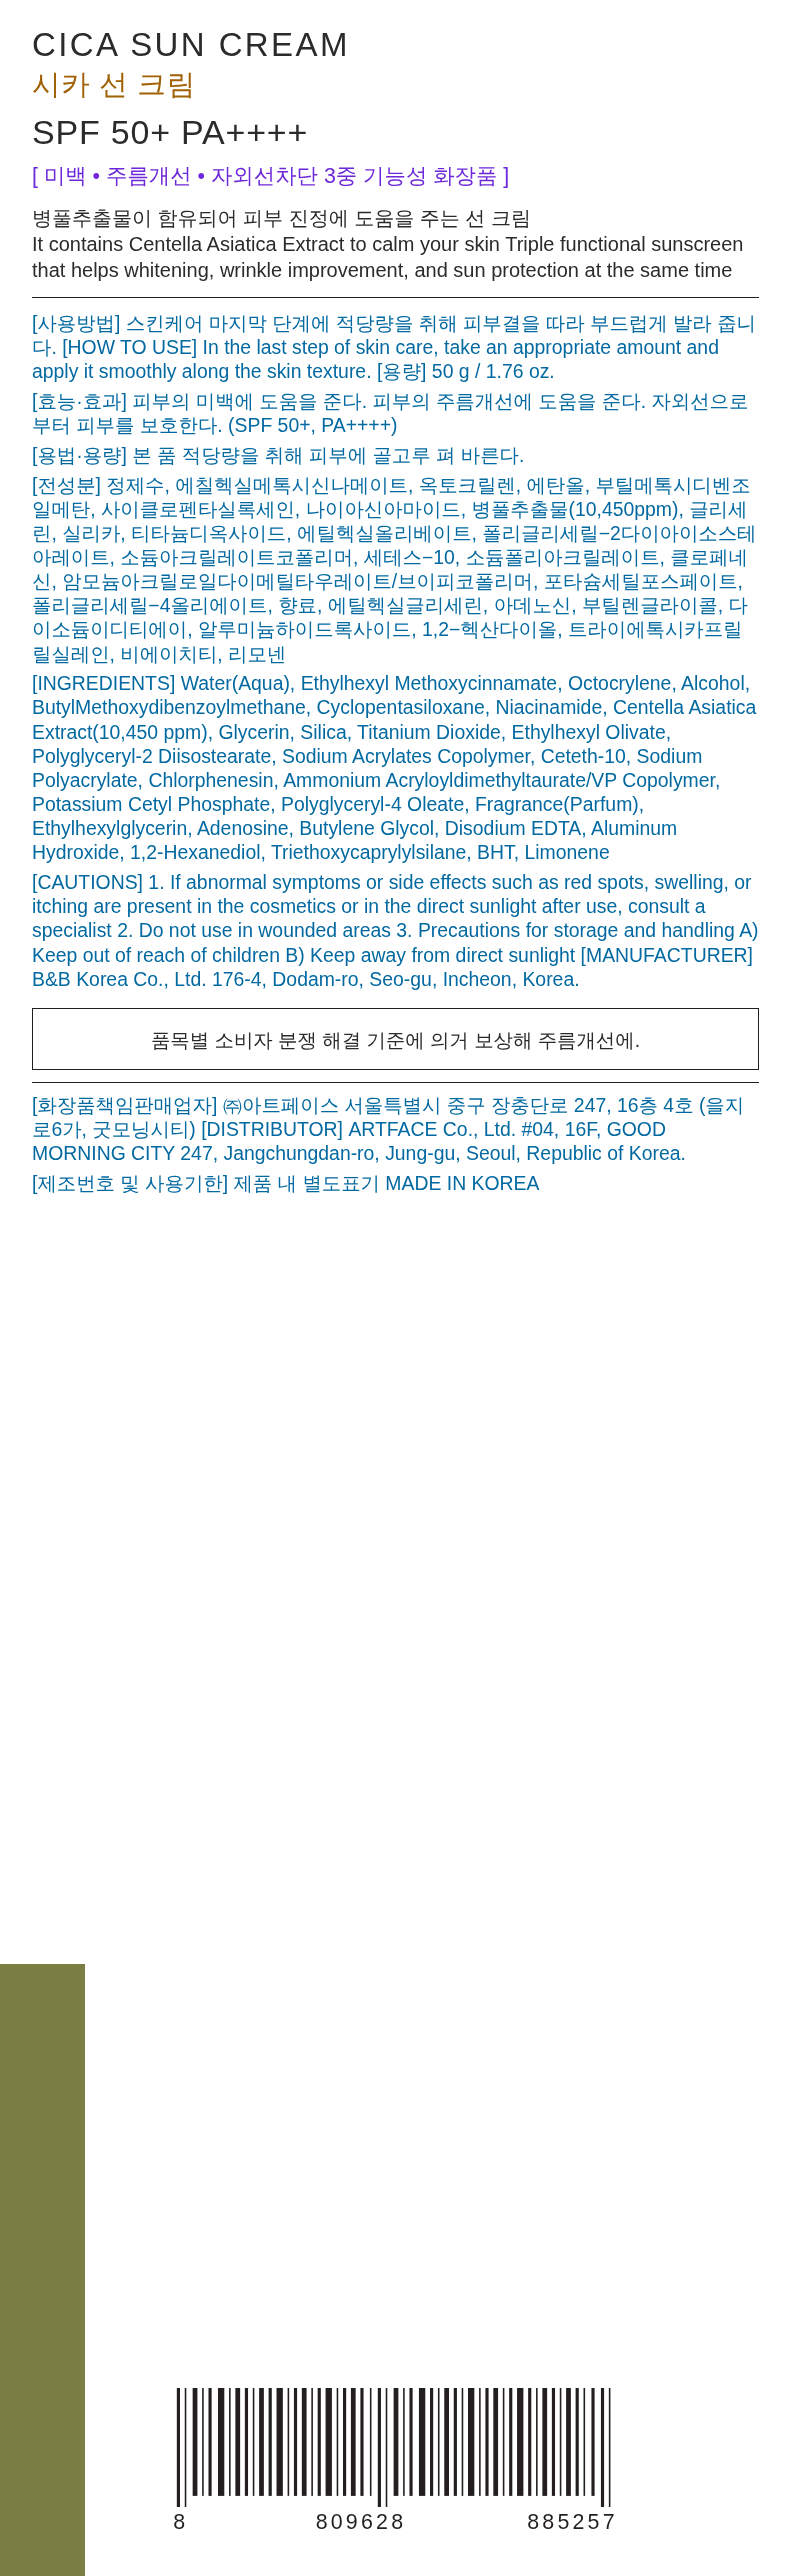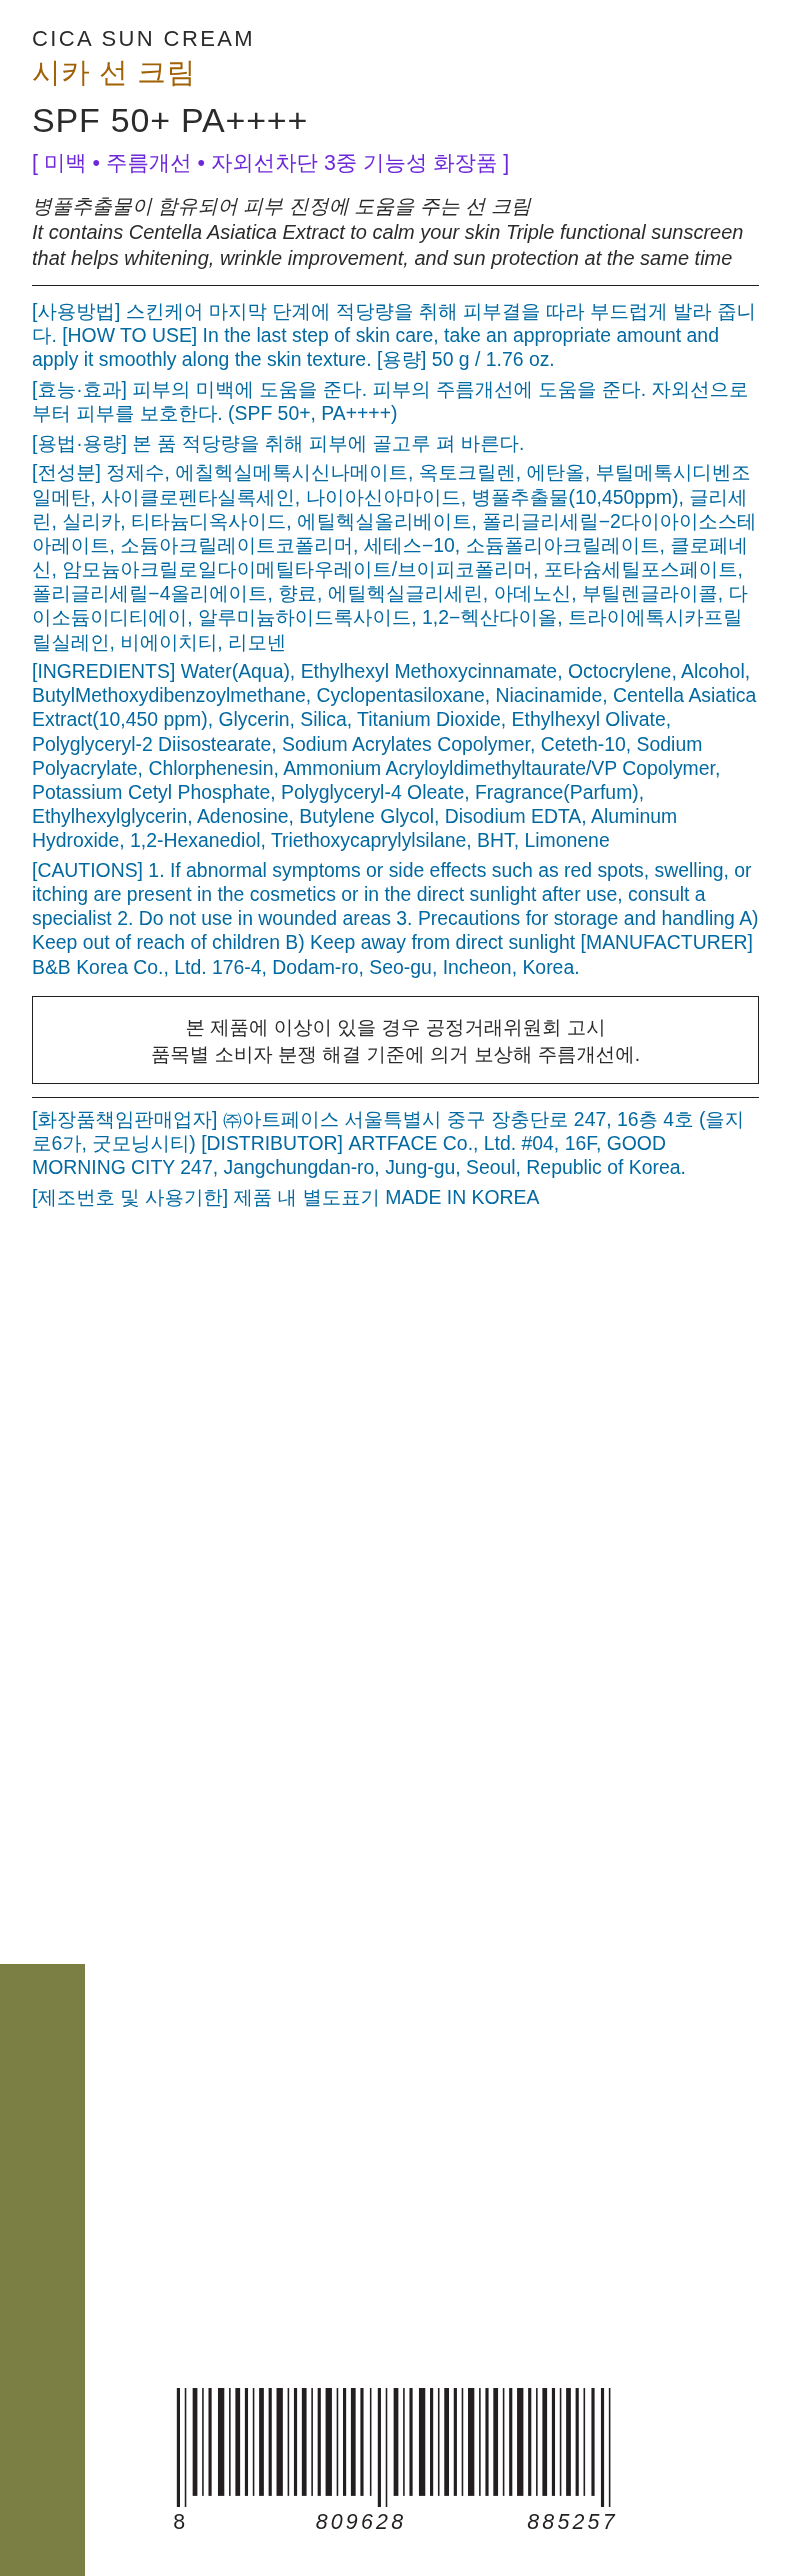--- a/index.html
+++ b/index.html
@@ -15,21 +15,21 @@
     color: #231f20;
     position: relative;
   }
   .page {
     width: 791px;
     min-height: 2576px;
     position: relative;
     padding: 27px 32px 0 32px;
   }
   .title-main {
-    font-size: 22px;
+    font-size: 33px;
     letter-spacing: 2.4px;
     font-weight: 400;
     color: #2b2b2b;
     margin: 0 0 4.7px 0;
     line-height: 1.1;
   }
   .title-kr {
     font-size: 28.5px;
     letter-spacing: 0.8px;
     font-weight: 400;
@@ -48,21 +48,20 @@
     font-size: 21.4px;
     color: #6d28d9;
     margin: 0 0 16px 0;
     line-height: 1.2;
   }
   .desc {
     font-size: 20px;
     line-height: 1.30;
     color: #2b2b2b;
     margin: 0 0 10px 0;
-    font-style: italic;
   }
   .desc p { margin: 0; }
   .rule {
     border: 0;
     border-top: 1.2px solid #231f20;
     margin: 14.2px 0 12.7px 0;
   }
   .block {
     font-size: 19.4px;
     line-height: 1.245;
@@ -119,21 +118,21 @@
     justify-content: space-between;
     align-items: baseline;
     font-family: "Liberation Sans", sans-serif;
     font-size: 21.4px;
     letter-spacing: 1.6px;
     color: #231f20;
     margin-top: 3.2px;
     padding: 0 3.2px;
   }
   .barcode-digits .left-digit { margin-right: 8px; }
-  .barcode-digits .grp { letter-spacing: 3.2px; font-style: italic; }
+  .barcode-digits .grp { letter-spacing: 3.2px; }
   .spacer-bottom { height: 237px; }
 </style>
 </head>
 <body>
 
 <div class="page">
 
   <h1 class="title-main">CICA SUN CREAM</h1>
   <h2 class="title-kr">시카 선 크림</h2>
   <div class="spf">SPF 50+ PA++++</div>
@@ -147,21 +146,20 @@
   <hr class="rule">
 
   <div class="block">[사용방법] 스킨케어 마지막 단계에 적당량을 취해 피부결을 따라 부드럽게 발라 줍니다. [HOW TO USE] In the last step of skin care, take an appropriate amount and apply it smoothly along the skin texture. [용량] 50 g / 1.76 oz.</div>
   <div class="block">[효능·효과] 피부의 미백에 도움을 준다. 피부의 주름개선에 도움을 준다. 자외선으로부터 피부를 보호한다. (SPF 50+, PA++++)</div>
   <div class="block">[용법·용량] 본 품 적당량을 취해 피부에 골고루 펴 바른다.</div>
   <div class="block">[전성분] 정제수, 에칠헥실메톡시신나메이트, 옥토크릴렌, 에탄올, 부틸메톡시디벤조일메탄, 사이클로펜타실록세인, 나이아신아마이드, 병풀추출물(10,450ppm), 글리세린, 실리카, 티타늄디옥사이드, 에틸헥실올리베이트, 폴리글리세릴−2다이아이소스테아레이트, 소듐아크릴레이트코폴리머, 세테스−10, 소듐폴리아크릴레이트, 클로페네신, 암모늄아크릴로일다이메틸타우레이트/브이피코폴리머, 포타슘세틸포스페이트, 폴리글리세릴−4올리에이트, 향료, 에틸헥실글리세린, 아데노신, 부틸렌글라이콜, 다이소듐이디티에이, 알루미늄하이드록사이드, 1,2−헥산다이올, 트라이에톡시카프릴릴실레인, 비에이치티, 리모넨</div>
   <div class="block">[INGREDIENTS] Water(Aqua), Ethylhexyl Methoxycinnamate, Octocrylene, Alcohol, ButylMethoxydibenzoylmethane, Cyclopentasiloxane, Niacinamide, Centella Asiatica Extract(10,450 ppm), Glycerin, Silica, Titanium Dioxide, Ethylhexyl Olivate, Polyglyceryl-2 Diisostearate, Sodium Acrylates Copolymer, Ceteth-10, Sodium Polyacrylate, Chlorphenesin, Ammonium Acryloyldimethyltaurate/VP Copolymer, Potassium Cetyl Phosphate, Polyglyceryl-4 Oleate, Fragrance(Parfum), Ethylhexylglycerin, Adenosine, Butylene Glycol, Disodium EDTA, Aluminum Hydroxide, 1,2-Hexanediol, Triethoxycaprylylsilane, BHT, Limonene</div>
   <div class="block">[CAUTIONS] 1. If abnormal symptoms or side effects such as red spots, swelling, or itching are present in the cosmetics or in the direct sunlight after use, consult a specialist 2. Do not use in wounded areas 3. Precautions for storage and handling A) Keep out of reach of children B) Keep away from direct sunlight [MANUFACTURER] B&amp;B Korea Co., Ltd. 176-4, Dodam-ro, Seo-gu, Incheon, Korea.</div>
 
   <div class="notice-box">
-    <p>본 제품에 이상이 있을 경우 공정거래위원회 고시</p>
     <p>품목별 소비자 분쟁 해결 기준에 의거 보상해 주름개선에.</p>
   </div>
 
   <hr class="hr-thin">
 
   <div class="block">[화장품책임판매업자] ㈜아트페이스 서울특별시 중구 장충단로 247, 16층 4호 (을지로6가, 굿모닝시티) [DISTRIBUTOR] ARTFACE Co., Ltd. #04, 16F, GOOD MORNING CITY 247, Jangchungdan-ro, Jung-gu, Seoul, Republic of Korea.</div>
   <div class="block">[제조번호 및 사용기한] 제품 내 별도표기 MADE IN KOREA</div>
 
   <div class="spacer-bottom"></div>
 </div>

